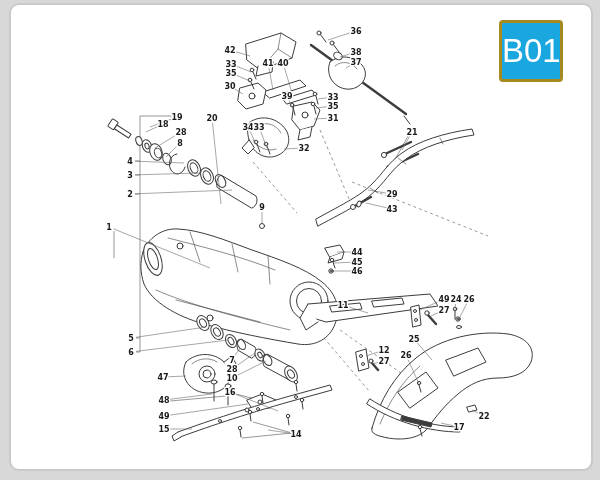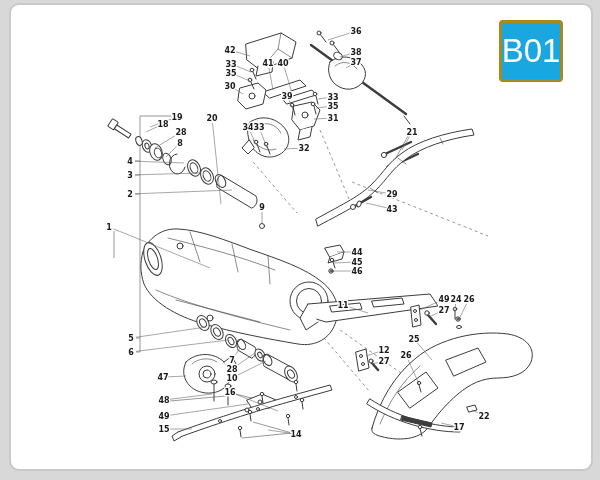--- a/index.html
+++ b/index.html
@@ -7,21 +7,21 @@
     --line:#3c3c3c; --leader:#6b6b6b; --callout_text:#1a1a1a;
     --badge_bg:#1aa7e0; --badge_border:#a6891f; --badge_text:#ffffff;
   }
   html,body{margin:0;padding:0;}
   body{width:600px;height:480px;background:var(--outer_bg);
        font-family:"Liberation Sans",sans-serif;overflow:hidden;position:relative;}
   .sheet{position:absolute;left:9px;top:3px;width:580px;height:464px;
          background:var(--page_bg);border:2px solid var(--page_border);border-radius:10px;}
   .badge{position:absolute;left:499px;top:20px;width:58px;height:56px;
          background:var(--badge_bg);border:3px solid var(--badge_border);border-radius:4px;
-         display:flex;align-items:center;justify-content:center;
+         display:flex;align-items:center;justify-content:flex-start;
          color:var(--badge_text);font-size:33px;letter-spacing:0;}
   svg{position:absolute;left:0;top:0;}
   .linework{stroke:var(--line);fill:none;stroke-width:1;stroke-linejoin:round;stroke-linecap:round;}
   .fw{fill:var(--page_bg);}
   .dk{fill:var(--line);}
   .thin{stroke-width:0.6;}
   .thick{stroke-width:2.4;}
   .dashed{stroke:var(--leader);stroke-width:0.7;stroke-dasharray:3 3;fill:none;}
   .bracket{stroke:var(--leader);stroke-width:0.7;fill:none;}
   .leader{stroke:var(--leader);stroke-width:0.6;}

